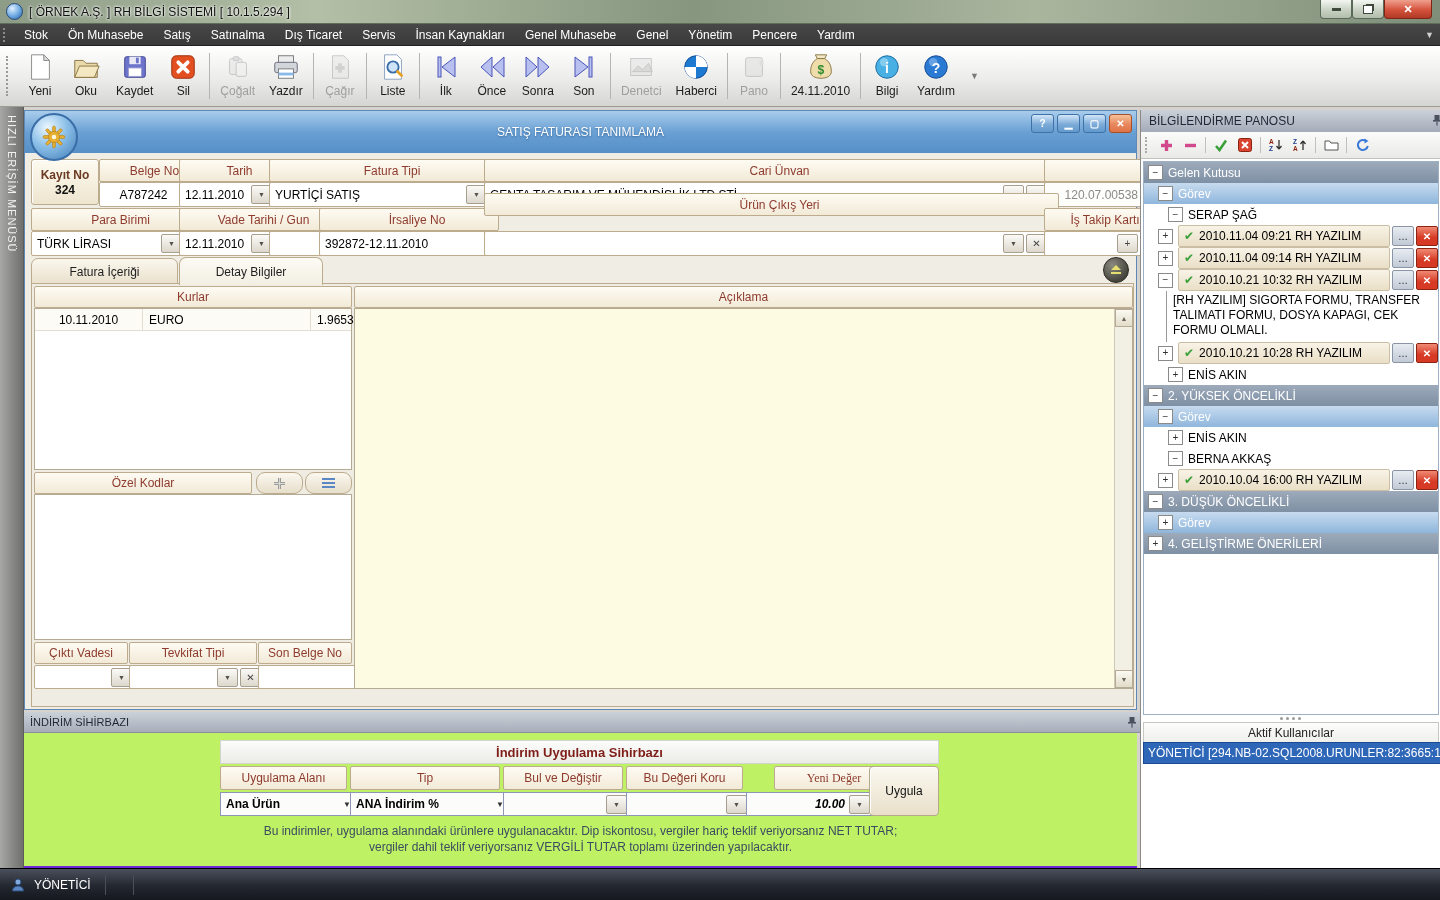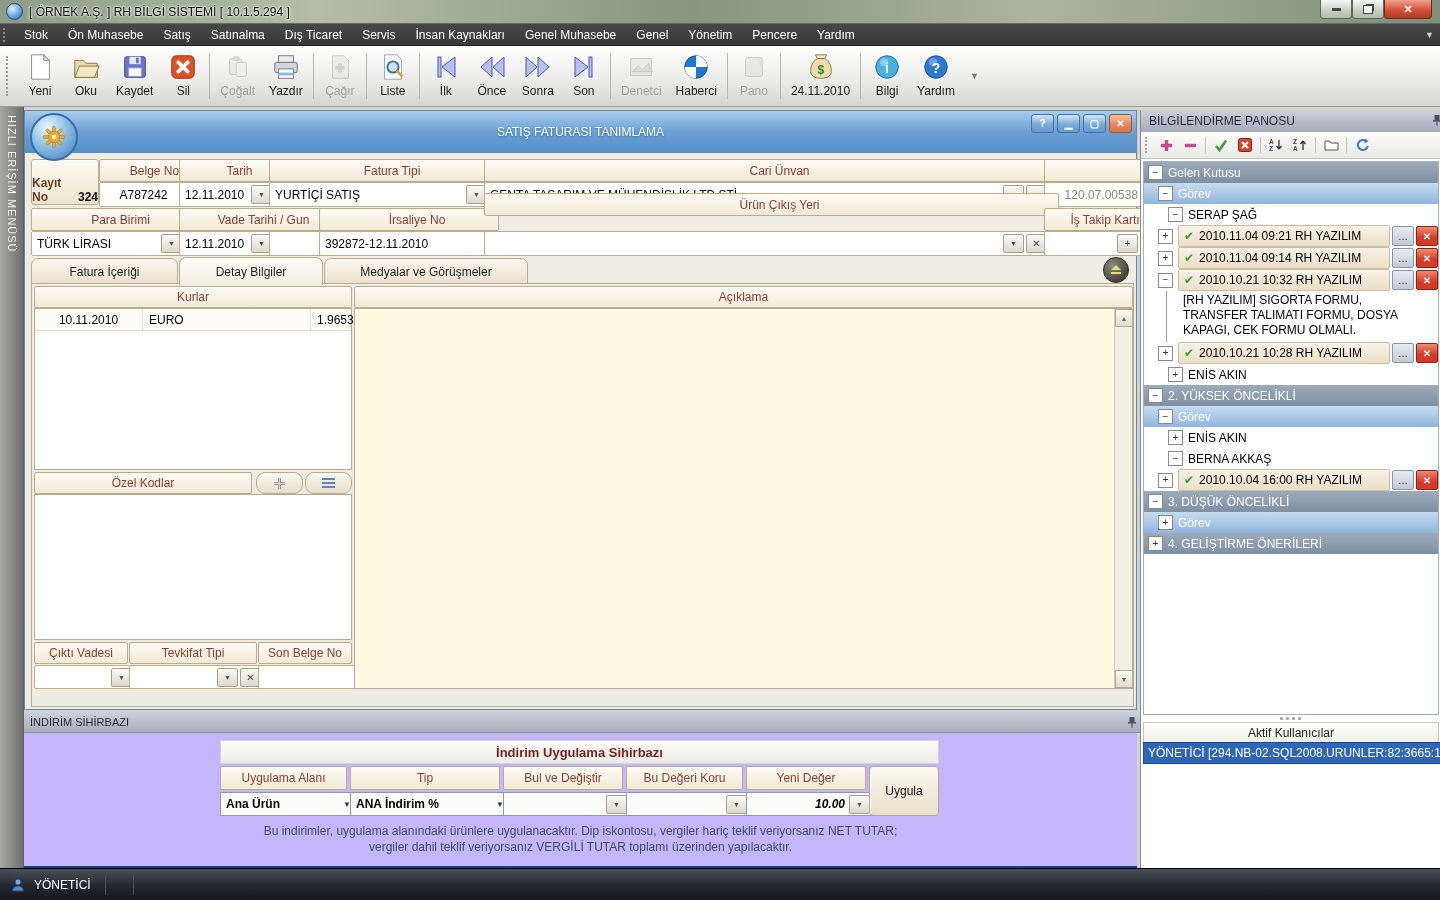--- a/index.html
+++ b/index.html
@@ -65,21 +65,21 @@
     display:flex;align-items:center;font-size:12px;color:#000;padding:0 5px;}
   .fv.bold,.bold{font-weight:bold;}
   .fv.grayv{color:#8a8a88;justify-content:flex-end;background:#fdfdfb;}
   .combo{margin-left:auto;width:19px;height:17px;background:linear-gradient(#fbfaf7,#ddd8cd);
     border:1px solid #a89e8d;border-radius:2px;display:flex;align-items:center;justify-content:center;flex:0 0 auto;}
   .combo::after{content:"▼";font-size:7px;color:#55504a;}
   .sqbtn{margin-left:2px;width:19px;height:17px;background:linear-gradient(#fbfaf7,#ddd8cd);
     border:1px solid #a89e8d;border-radius:2px;display:flex;align-items:center;justify-content:center;
     font-size:10px;color:#444;flex:0 0 auto;}
   .kayit{position:absolute;background:linear-gradient(#fdfaf0,#eee5cf);border:1px solid #bcab8d;border-radius:3px;
-    display:flex;flex-direction:row;align-items:flex-end;justify-content:center;box-shadow:1px 1px 0 #fff inset;}
+    display:flex;flex-direction:column;align-items:center;justify-content:center;box-shadow:1px 1px 0 #fff inset;}
   .kayit .k1{font-size:12px;font-weight:bold;color:#6b3a22;}
   .kayit .k2{font-size:12px;font-weight:bold;color:#111;margin-top:1px;}
   .tab{position:absolute;height:25px;background:linear-gradient(#fbf7ee,#e9e0cc);border:1px solid #bcab8d;
     border-radius:7px 7px 0 0;display:flex;align-items:center;justify-content:center;font-size:12px;color:#1e1e1e;}
   .tab.active{background:linear-gradient(#fdfbf5,#f2eee2);height:27px;z-index:3;border-bottom:none;}
   .eject{position:absolute;width:24px;height:24px;border-radius:50%;border:1px solid #26261f;
     background:radial-gradient(circle at 35% 30%,#8a8a80,#46463e 70%);display:flex;align-items:center;justify-content:center;}
   .content{position:absolute;left:6px;top:172px;width:1101px;height:422px;border:1px solid #bcab8d;background:#efece3;}
   .panelbox{position:absolute;background:#fff;border:1px solid #b5ab95;}
   .khead{position:absolute;height:20px;background:linear-gradient(#fefbf3,#f2ead7);border:1px solid #bcab8d;border-radius:2px;
@@ -89,21 +89,21 @@
   .kgrid-row .c1{justify-content:center;}
   .kgrid-row .c3{justify-content:flex-end;border-right:none;}
   .pillbtn{position:absolute;height:20px;background:linear-gradient(#fbf8ef,#e7decb);border:1px solid #bcab8d;border-radius:9px;
     display:flex;align-items:center;justify-content:center;}
   .aciklama{position:absolute;background:#fdfce2;border:1px solid #b5ab95;}
   .sb{position:absolute;right:0;top:0;width:17px;height:100%;background:#f2efe4;border-left:1px solid #cdc8b8;}
   .sb .sbu,.sb .sbd{position:absolute;left:0;width:16px;height:16px;background:linear-gradient(#fbf9f2,#e2dcc9);
     border:1px solid #b5ab95;display:flex;align-items:center;justify-content:center;font-size:7px;color:#6a6456;}
   .sb .sbu{top:0}.sb .sbd{bottom:0}
   
-  .ind{left:24px;top:712px;width:1113px;height:156px;background:#c4b5fd;border-bottom:2px solid #0c4a6e;}
+  .ind{left:24px;top:712px;width:1113px;height:156px;background:#bef264;border-bottom:2px solid #6d28d9;}
   .ind-h{position:absolute;left:0;top:0;width:100%;height:20px;background:linear-gradient(#ccd1d9,#a7aeba);
     border-bottom:1px solid #8a90a0;display:flex;align-items:center;padding-left:6px;font-size:11px;color:#1f2734;}
   .pin{position:absolute;right:6px;top:4px;}
   .wiz-title{position:absolute;height:22px;background:linear-gradient(#fcfcfb,#ebebe7);border:1px solid #d3d3cf;
     display:flex;align-items:center;justify-content:center;font-size:13px;font-weight:bold;color:#7e1d18;}
   .wh{position:absolute;height:22px;background:linear-gradient(#fefbf3,#f2ead7);border:1px solid #bcab8d;border-radius:2px;
     display:flex;align-items:center;justify-content:center;font-size:12px;color:#8e3b2e;}
   .wv{position:absolute;height:22px;background:#fcfcfa;border:1px solid #8d96b5;display:flex;align-items:center;
     font-size:12px;color:#000;padding:0 5px;}
   .wv .drop{margin-left:auto;font-size:8px;color:#333;}
@@ -126,21 +126,21 @@
   .t-taskline{background:#fff;padding-left:14px;height:22px;}
   .taskbar{flex:1;display:flex;align-items:center;height:20px;background:linear-gradient(#f8f3e7,#eadfc6);
     border:1px solid #cabfa4;border-radius:2px;margin-right:2px;padding-left:3px;color:#000;}
   .exp{width:13px;height:13px;background:#fff;border:1px solid #8a8a88;display:flex;align-items:center;justify-content:center;
     font-size:10px;line-height:10px;color:#333;margin-right:5px;flex:0 0 auto;}
   .chk{color:#3aa03a;font-size:12px;margin:0 5px 0 2px;}
   .morebt{width:20px;height:18px;background:linear-gradient(#e8ecf2,#c2cad6);border:1px solid #8a94a4;border-radius:2px;
     display:flex;align-items:center;justify-content:center;font-size:10px;color:#222;margin-right:2px;flex:0 0 auto;}
   .delbt{width:20px;height:18px;background:linear-gradient(#f08a74,#d63a24 60%);border:1px solid #8e2210;border-radius:2px;
     display:flex;align-items:center;justify-content:center;font-size:10px;color:#fff;font-weight:bold;flex:0 0 auto;}
-  .tnote{background:#fff;border-left:1px solid #9a9a98;margin-left:22px;padding:2px 16px 4px;font-size:12px;color:#000;line-height:15px;}
+  .tnote{background:#fff;border-left:1px solid #9a9a98;margin-left:22px;padding:2px 6px 4px;font-size:12px;color:#000;line-height:15px;}
   .splitter{position:absolute;left:0;width:100%;height:8px;display:flex;align-items:center;justify-content:center;gap:3px;}
   .splitter i{width:3px;height:3px;background:#9a9a98;border-radius:50%;}
   .aktif-h{position:absolute;left:2px;width:294px;height:20px;background:linear-gradient(#fdfdfc,#eeeeea);
     border:1px solid #c6c6c2;display:flex;align-items:center;justify-content:center;font-size:12px;color:#222;}
   .aktif-row{position:absolute;left:2px;width:294px;height:20px;background:#2e66b8;border:1px solid #1c4a90;
     display:flex;align-items:center;font-size:12px;color:#fff;padding-left:4px;white-space:nowrap;}
   
   .statusbar{left:0;top:868px;width:1440px;height:32px;background:linear-gradient(#4a505c,#23272f 55%,#15181e);
     border-top:1px solid #000;display:flex;align-items:center;color:#fff;font-size:12px;}
   .sb-sep{width:1px;height:20px;background:#4a4f58;margin:0 1px;}
@@ -473,23 +473,20 @@
     <div class="fv" style="left:1019px;top:120px;width:88px;justify-content:flex-end;">
       <span class="sqbtn">+</span>
     </div>
 
     <div class="tab" style="left:6px;top:147px;width:145px;">
       <span>Fatura İçeriği</span>
     </div>
     <div class="tab active" style="left:154px;top:146px;width:142px;">
       <span>Detay Bilgiler</span>
     </div>
-    <div class="tab" style="left:299px;top:147px;width:202px;">
-      <span>Medyalar ve Görüşmeler</span>
-    </div>
     <div class="eject" style="left:1078px;top:146px;">
       <svg width="12" height="10" viewBox="0 0 12 10">
           <polygon points="6,0 11,5 1,5" fill="#e6de6e"></polygon>
           <rect x="1" y="7" width="10" height="2" fill="#e6de6e"></rect>
         </svg>
     </div>
 
     <div class="content">
 
       <div class="khead" style="left:2px;top:2px;width:316px;">
@@ -567,21 +564,21 @@
       </div>
     <div class="wh" style="left:326px;top:54px;width:148px;">
         <span>Tip</span>
       </div>
     <div class="wh" style="left:479px;top:54px;width:118px;">
         <span>Bul ve Değiştir</span>
       </div>
     <div class="wh" style="left:602px;top:54px;width:115px;">
         <span>Bu Değeri Koru</span>
       </div>
-    <div class="wh" style="left:722px;top:54px;width:118px;">
+    <div class="wh" style="left:750px;top:54px;width:118px;font-family:Liberation Serif, serif;">
         <span>Yeni Değer</span>
       </div>
     <div class="wv bold" style="left:196px;top:80px;width:125px;">
       <span>Ana Ürün</span>
         <span class="drop">▼</span>
     </div>
     <div class="wv bold" style="left:326px;top:80px;width:148px;">
       <span>ANA İndirim %</span>
         <span class="drop">▼</span>
     </div>

